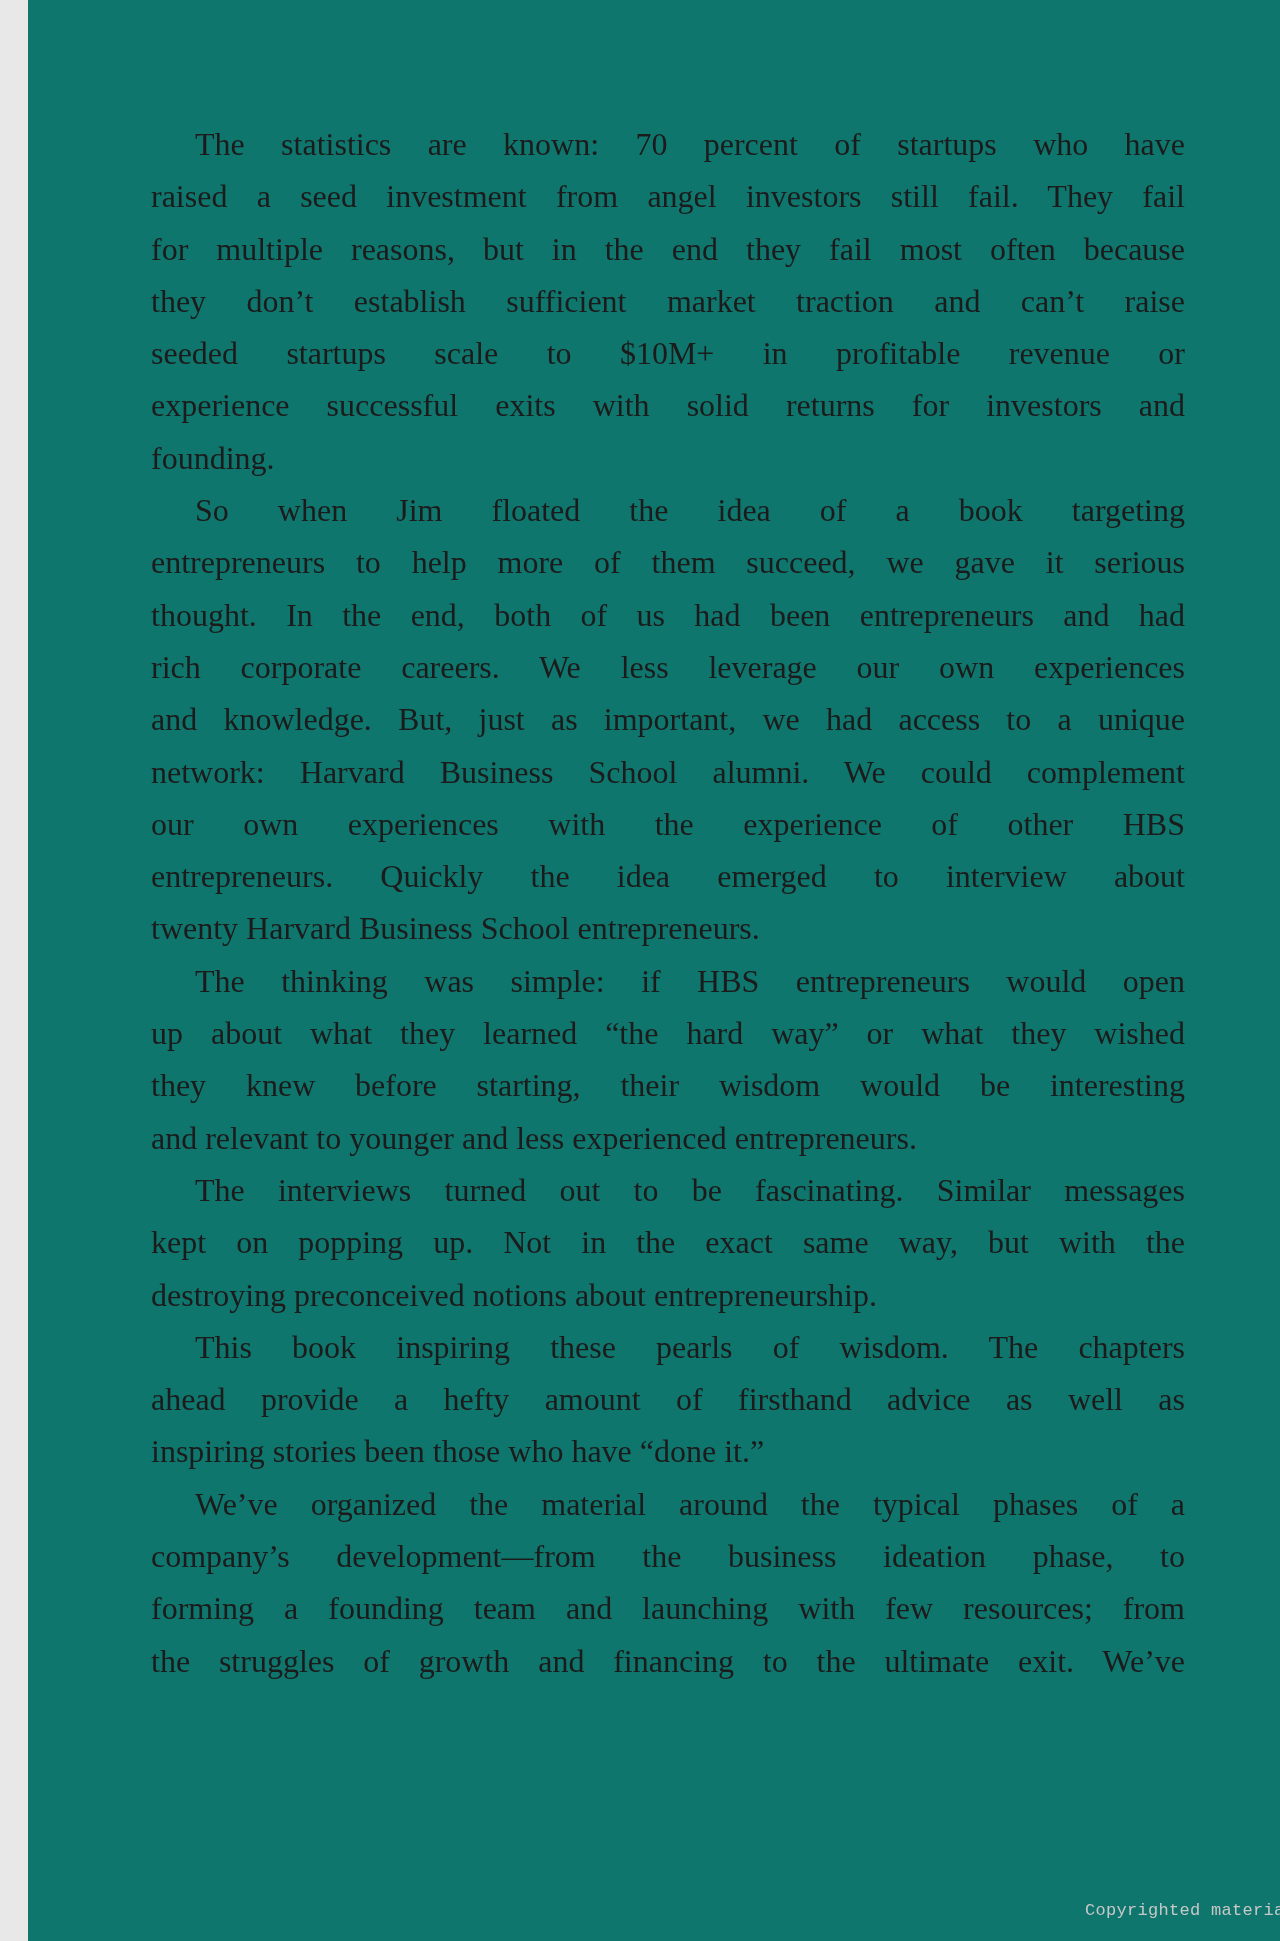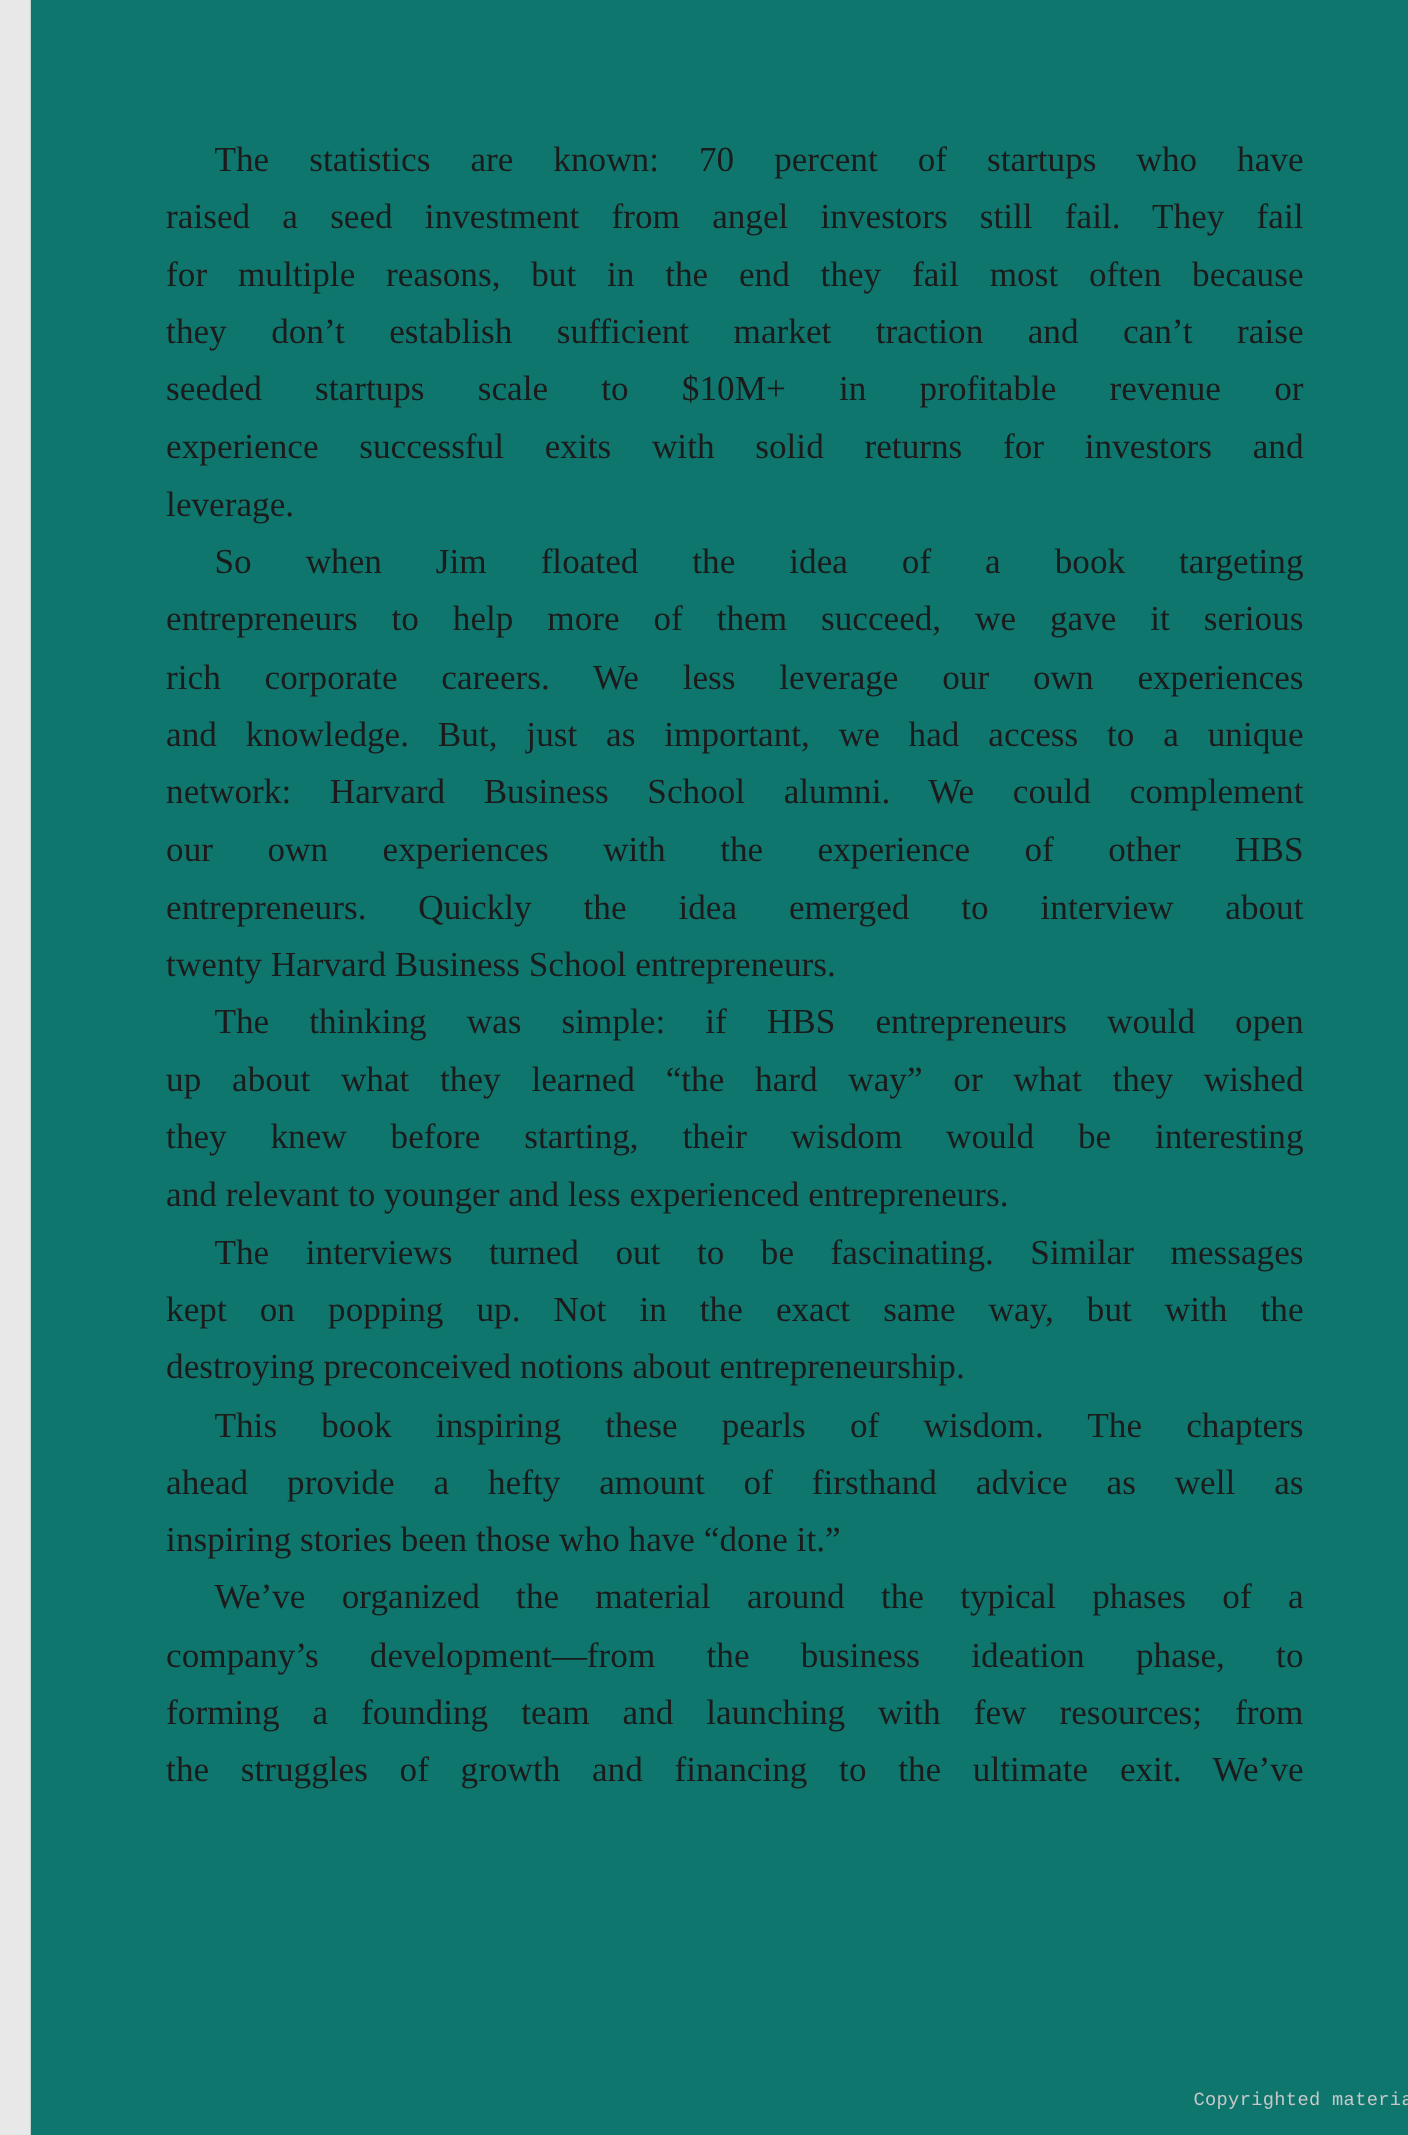--- a/index.html
+++ b/index.html
@@ -48,26 +48,27 @@
 <div id="page">
   <div id="textblock">
 
     <div class="para">
       <div class="ln indent">The statistics are known: 70 percent of startups who have</div>
       <div class="ln">raised a seed investment from angel investors still fail. They fail</div>
       <div class="ln">for multiple reasons, but in the end they fail most often because</div>
       <div class="ln">they don’t establish sufficient market traction and can’t raise</div>
       <div class="ln">seeded startups scale to $10M+ in profitable revenue or</div>
       <div class="ln">experience successful exits with solid returns for investors and</div>
-      <div class="ln flush">leverage.</div>
+      <div class="ln flush">founding.</div>
     </div>
 
     <div class="para">
       <div class="ln indent">So when Jim floated the idea of a book targeting</div>
       <div class="ln">entrepreneurs to help more of them succeed, we gave it serious</div>
+      <div class="ln">thought. In the end, both of us had been entrepreneurs and had</div>
       <div class="ln">rich corporate careers. We less leverage our own experiences</div>
       <div class="ln">and knowledge. But, just as important, we had access to a unique</div>
       <div class="ln">network: Harvard Business School alumni. We could complement</div>
       <div class="ln">our own experiences with the experience of other HBS</div>
       <div class="ln">entrepreneurs. Quickly the idea emerged to interview about</div>
       <div class="ln flush">twenty Harvard Business School entrepreneurs.</div>
     </div>
 
     <div class="para">
       <div class="ln indent">The thinking was simple: if HBS entrepreneurs would open</div>

